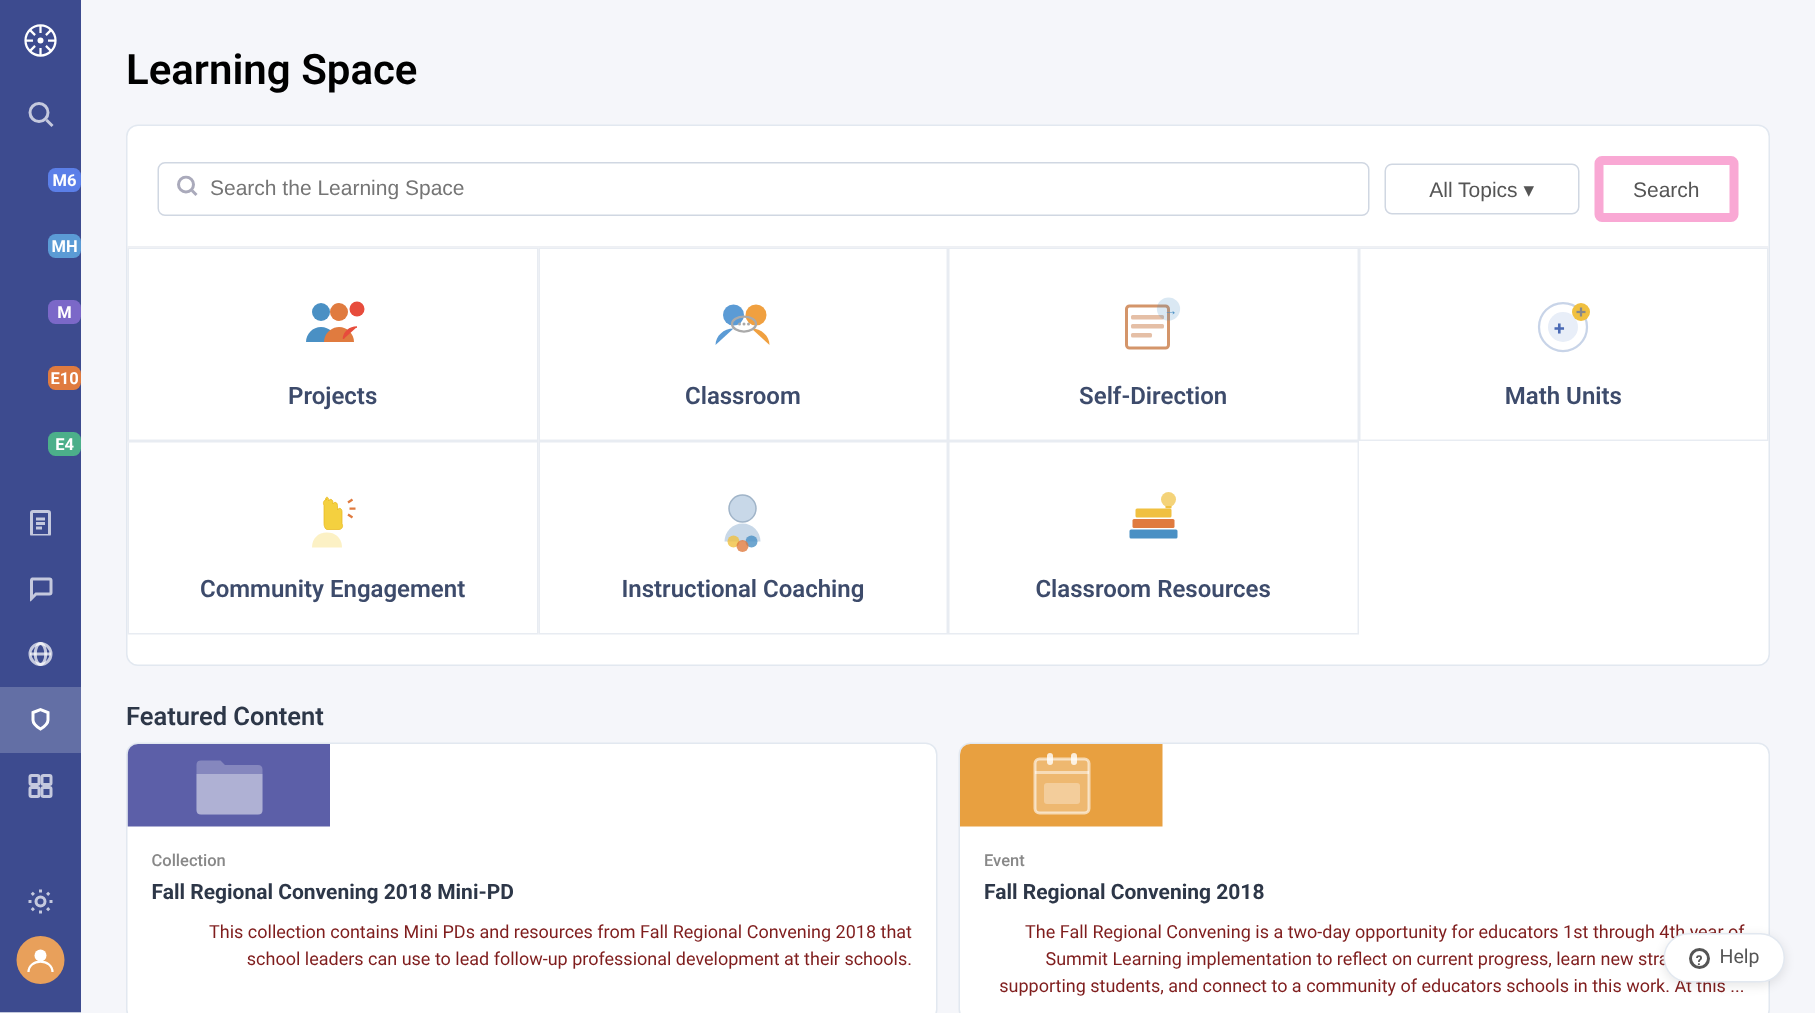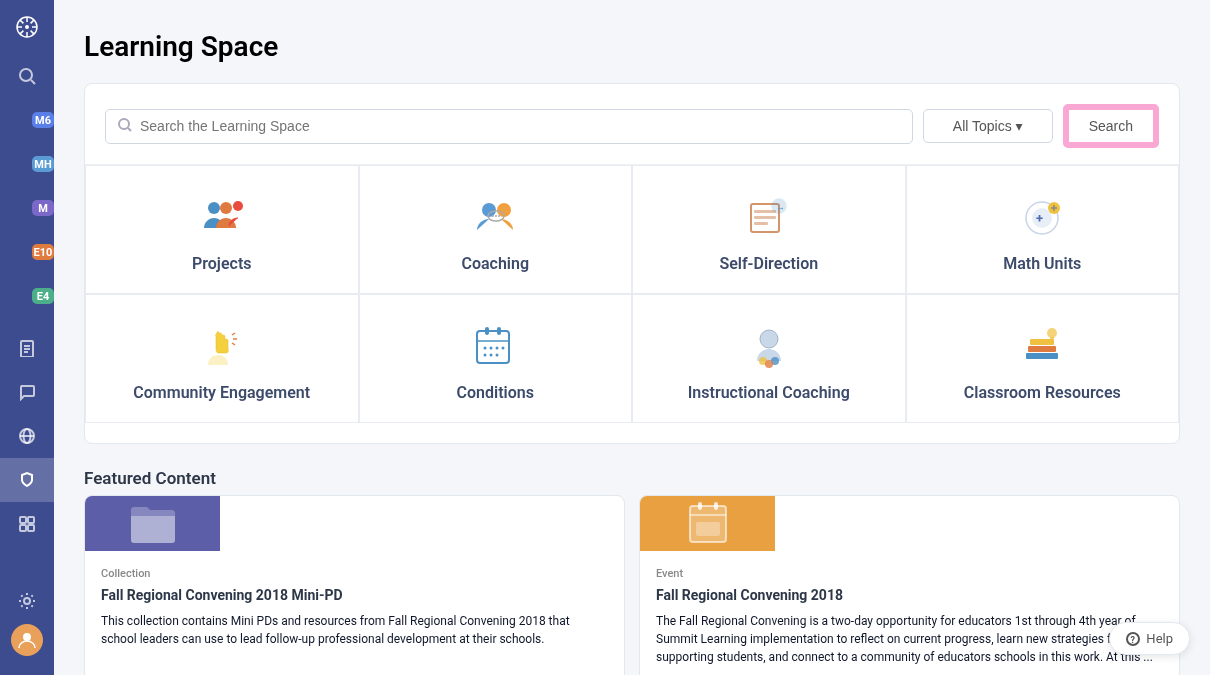--- a/index.html
+++ b/index.html
@@ -191,22 +191,23 @@
     }
     .card-title {
       font-size: 14px;
       font-weight: 700;
       color: #2d3748;
       margin-bottom: 8px;
       line-height: 1.3;
     }
     .card-desc {
       font-size: 12px;
-      color: #0f172a;
+      color: #7f1d1d;
       line-height: 1.5;
+      text-align: right;
     }
 
     
     .help-btn {
       position: fixed;
       bottom: 20px;
       right: 20px;
       background: white;
       border: 1px solid #e2e8f0;
       border-radius: 20px;
@@ -369,21 +370,21 @@
             <path d="M8 34c0-6 5.4-11 12-11" fill="#5b9bd5"></path>
             <circle cx="35" cy="14" r="7" fill="#f0a040"></circle>
             <path d="M44 34c0-6-5.4-11-12-11" fill="#f0a040"></path>
 
             <ellipse cx="27" cy="20" rx="8" ry="5" fill="none" stroke="#aaa" stroke-width="1.5"></ellipse>
             <circle cx="24" cy="20" r="1" fill="#aaa"></circle>
             <circle cx="27" cy="20" r="1" fill="#aaa"></circle>
             <circle cx="30" cy="20" r="1" fill="#aaa"></circle>
           </svg>
         </div>
-        <span class="cat-label">Coaching</span>
+        <span class="cat-label">Classroom</span>
       </div>
 
       <div class="cat-cell">
         <div class="cat-icon">
           <svg width="52" height="44" viewBox="0 0 52 44">
             <rect x="8" y="8" width="28" height="28" rx="2" fill="none" stroke="#d4956a" stroke-width="2"></rect>
             <rect x="11" y="14" width="22" height="3" rx="1" fill="#d4956a" opacity="0.6"></rect>
             <rect x="11" y="20" width="22" height="3" rx="1" fill="#d4956a" opacity="0.6"></rect>
             <rect x="11" y="26" width="14" height="3" rx="1" fill="#d4956a" opacity="0.6"></rect>
             <circle cx="36" cy="10" r="7" fill="#4a90c4" opacity="0.2" stroke="#4a90c4" stroke-width="1.5"></circle>
@@ -415,39 +416,20 @@
             <path d="M22 30 C16 30 12 34 12 40 L32 40 C32 34 28 30 22 30 Z" fill="#f4d03f" opacity="0.3"></path>
 
             <line x1="36" y1="10" x2="39" y2="8" stroke="#e07b3f" stroke-width="1.5"></line>
             <line x1="37" y1="14" x2="41" y2="14" stroke="#e07b3f" stroke-width="1.5"></line>
             <line x1="36" y1="18" x2="39" y2="20" stroke="#e07b3f" stroke-width="1.5"></line>
           </svg>
         </div>
         <span class="cat-label">Community Engagement</span>
       </div>
 
-      <div class="cat-cell">
-        <div class="cat-icon">
-          <svg width="52" height="44" viewBox="0 0 52 44">
-            <rect x="8" y="6" width="32" height="32" rx="3" fill="none" stroke="#4a90c4" stroke-width="2"></rect>
-            <rect x="16" y="2" width="4" height="8" rx="2" fill="#4a90c4"></rect>
-            <rect x="28" y="2" width="4" height="8" rx="2" fill="#4a90c4"></rect>
-            <line x1="8" y1="16" x2="40" y2="16" stroke="#4a90c4" stroke-width="1.5"></line>
-
-            <circle cx="16" cy="23" r="1.5" fill="#4a90c4"></circle>
-            <circle cx="22" cy="23" r="1.5" fill="#4a90c4"></circle>
-            <circle cx="28" cy="23" r="1.5" fill="#4a90c4"></circle>
-            <circle cx="34" cy="23" r="1.5" fill="#4a90c4"></circle>
-            <circle cx="16" cy="30" r="1.5" fill="#4a90c4"></circle>
-            <circle cx="22" cy="30" r="1.5" fill="#4a90c4"></circle>
-            <circle cx="28" cy="30" r="1.5" fill="#4a90c4"></circle>
-          </svg>
-        </div>
-        <span class="cat-label">Conditions</span>
-      </div>
 
       <div class="cat-cell">
         <div class="cat-icon">
           <svg width="52" height="44" viewBox="0 0 52 44">
             <circle cx="26" cy="14" r="9" fill="#c8d8e8"></circle>
             <path d="M14 36c0-6.6 5.4-12 12-12s12 5.4 12 12" fill="#c8d8e8"></path>
 
             <circle cx="26" cy="14" r="9" fill="none" stroke="#a0b4c8" stroke-width="1"></circle>
             <circle cx="20" cy="36" r="4" fill="#f0c040" opacity="0.8"></circle>
             <circle cx="32" cy="36" r="4" fill="#4a90c4" opacity="0.8"></circle>

